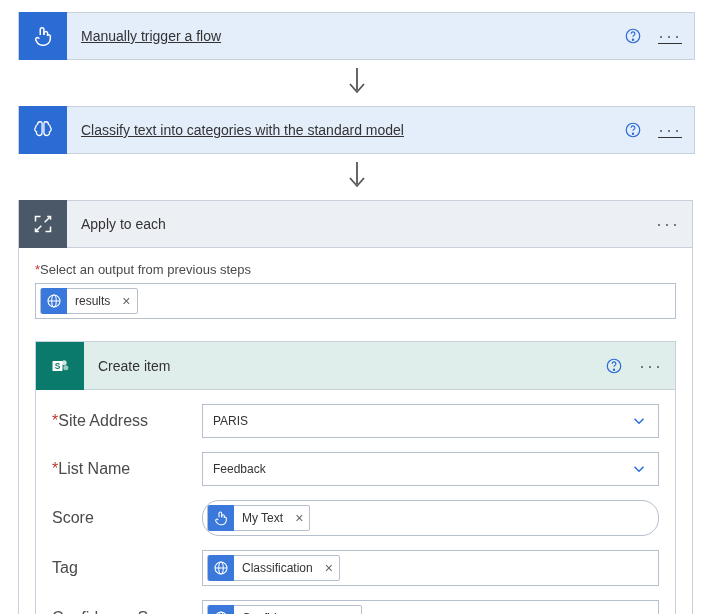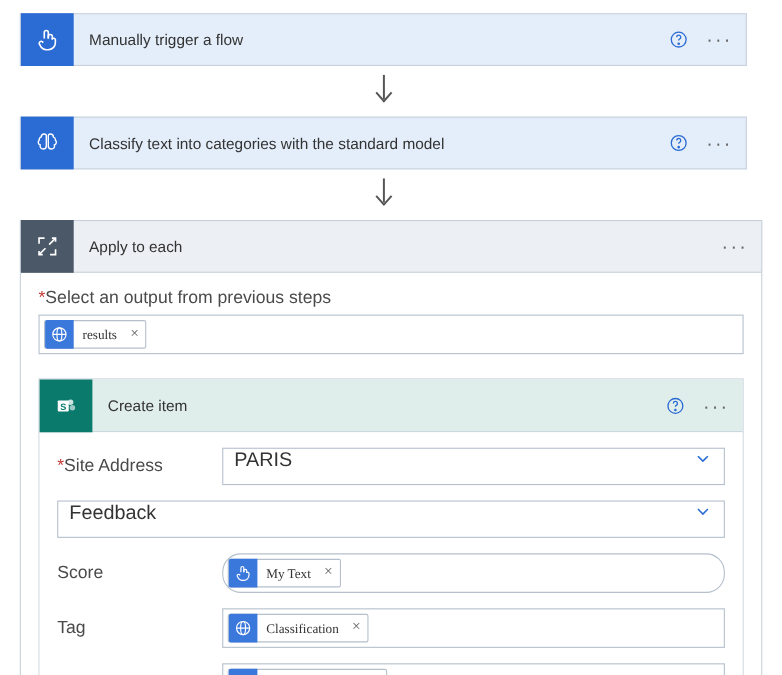--- a/index.html
+++ b/index.html
@@ -1,45 +1,45 @@
 <!DOCTYPE html>
 <html><head>
   <meta charset="utf-8">
   <style>
     * { margin:0; padding:0; box-sizing:border-box; }
     body { font-family:"Segoe UI",Arial,sans-serif; font-size:13px; background:#fff; width:711px; color:#333; }
-    .wrap { padding:12px 32px 0 18px; }
+    .wrap { padding:12px 16px 0 18px;text-decoration:underline; }
     .card { border:1px solid #c8d1db; display:flex; align-items:center; height:48px; }
     .lightblue { background:#e4eefa; }
     .tealish { background:#e0eeeb; }
     .greyhead { background:#eceff3; }
     .iconbox { width:48px; height:48px; display:flex; align-items:center; justify-content:center; color:#fff; }
     .iconbox.blue { background:#2a6bd4; }
     .iconbox.grey { background:#4a5867; }
     .iconbox.teal { background:#0a7a6c; }
     .title { padding-left:14px; flex:1; font-size:14px; }
     .actions { display:flex; align-items:center; gap:16px; padding-right:12px; }
     .help { width:18px; height:18px; color:#2a6bd4; }
     .help svg { width:18px; height:18px; }
     .dots { font-size:18px; color:#666; letter-spacing:2px; line-height:18px; cursor:pointer;}
     .arrow { display:flex; justify-content:center; padding:8px 0; }
     .arrow svg { width:26px; height:30px; stroke:#555; fill:none; }
     .panel { border:1px solid #c8d1db; border-top:none; padding:14px 16px 18px 16px; }
     .req { color:#c1352f; }
-    .label-row { font-size:16px; color:#4a4a4a; margin-bottom:6px; }
-    .inputbox { border:1px solid #b5c0cc; padding:4px; display:flex; align-items:flex-start; min-height:34px; background:#fff;font-family:Liberation Serif, serif; }
+    .label-row { font-size:13px; color:#4a4a4a; margin-bottom:6px; }
+    .inputbox { border:1px solid #b5c0cc; padding:4px; display:flex; align-items:flex-start; min-height:34px; background:#fff; }
     .token { display:inline-flex; align-items:center; background:#fff; border:1px solid #b5c0cc; border-radius:2px; padding:0 6px 0 0; height:26px; font-size:12px; gap:8px; }
     .tok-icon { width:26px; height:26px; display:flex; align-items:center; justify-content:center; color:#fff; border-radius:2px 0 0 2px;}
     .tok-icon.blue { background:#3b78dc; }
     .tok-x { font-size:14px; color:#666; padding-left:4px; cursor:pointer; }
     .inner-card-wrap { margin-top:22px; border:1px solid #c8d1db; }
     .inner-panel { padding:14px 16px; background:#fff; }
     .form-row { display:flex; align-items:center; margin-bottom:14px; }
     .form-label { width:150px; font-size:16px; color:#4a4a4a; }
-    .select { flex:1; border:1px solid #b5c0cc; height:34px; display:flex; justify-content:space-between; padding:0 10px; font-size:18px; cursor:pointer;}
+    .select { flex:1; border:1px solid #b5c0cc; height:34px; display:flex; align-items:center; justify-content:space-between; padding:0 10px; font-size:12px; cursor:pointer;}
     .chev { width:18px; height:18px; stroke:#2a6bd4; fill:none; }
     .globe svg { width:18px; height:18px; }
   </style>
 </head>
 <body>
 
 <div class="wrap">
 
   <div class="card lightblue">
     <div class="iconbox blue">
@@ -152,20 +152,21 @@
         <div class="form-row">
           <div class="form-label"><span class="req">*</span><span>Site Address</span></div>
           <div class="select">
             <span>PARIS</span>
             <svg class="chev" viewBox="0 0 24 24" stroke-width="2">
                 <polyline points="6,9 12,15 18,9"></polyline>
               </svg>
           </div>
         </div>
         <div class="form-row">
+          <div class="form-label"><span class="req">*</span><span>List Name</span></div>
           <div class="select">
             <span>Feedback</span>
             <svg class="chev" viewBox="0 0 24 24" stroke-width="2">
                 <polyline points="6,9 12,15 18,9"></polyline>
               </svg>
           </div>
         </div>
         <div class="form-row">
           <div class="form-label">Score</div>
           <div class="inputbox" style="flex:1;border-radius:17px;">

